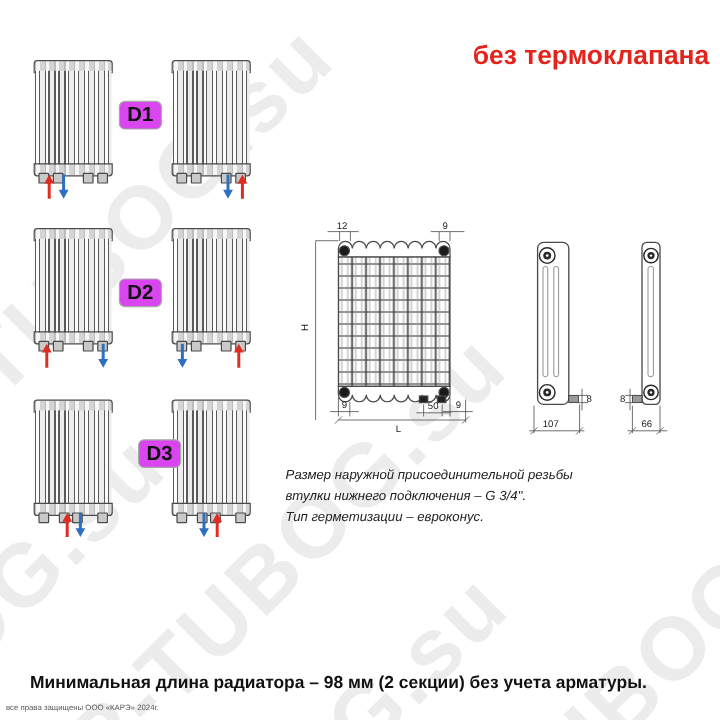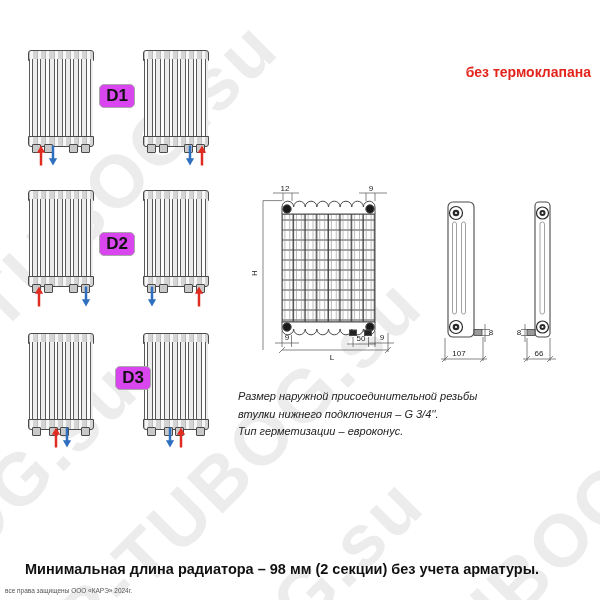--- a/index.html
+++ b/index.html
@@ -9,22 +9,22 @@
   
   .wm{position:absolute;left:-320px;top:-320px;width:1240px;height:1240px;
       display:flex;flex-direction:column;justify-content:center;gap:68px;
       transform:rotate(-45deg);z-index:0;pointer-events:none;}
   .wm span{font-size:74px;font-weight:800;letter-spacing:3px;white-space:nowrap;
       color:var(--wm_gray,#ececec);line-height:1;}
   .content{position:absolute;inset:0;z-index:1;}
   
   .title{position:absolute;right:9px;top:5px;font-size:23px;font-weight:800;
       letter-spacing:.3px;color:#111;}
-  .subtitle{position:absolute;right:9px;top:33px;font-size:14px;font-weight:800;
-      color:var(--accent_red,#e3241d);margin-top:31px;}
+  .subtitle{position:absolute;right:9px;top:33px;font-size:22px;font-weight:800;
+      color:var(--accent_red,#e3241d);}
   
   .rad{position:absolute;width:66px;height:97px;}
   .rtop,.rbot{position:absolute;left:0;right:0;height:9px;border:1px solid #4a4a4a;
       background:repeating-linear-gradient(90deg,#bdbdbd 0 1px,#f6f6f6 1px 4px,#d4d4d4 4px 8.2px);}
   .rtop{top:0;border-radius:3px 3px 0 0;}
   .rbot{bottom:0;border-radius:0 0 3px 3px;}
   .rbody{position:absolute;top:9px;bottom:9px;left:1px;right:1px;
       background:repeating-linear-gradient(90deg,#5a5a5a 0 1px,#fdfdfd 1px 3.2px,#5a5a5a 3.2px 4.2px,#ededed 4.2px 8.2px);}
   .foot{position:absolute;bottom:-6px;width:7px;height:7px;background:#c9c9c9;
       border:1px solid #4a4a4a;border-radius:1px;}

